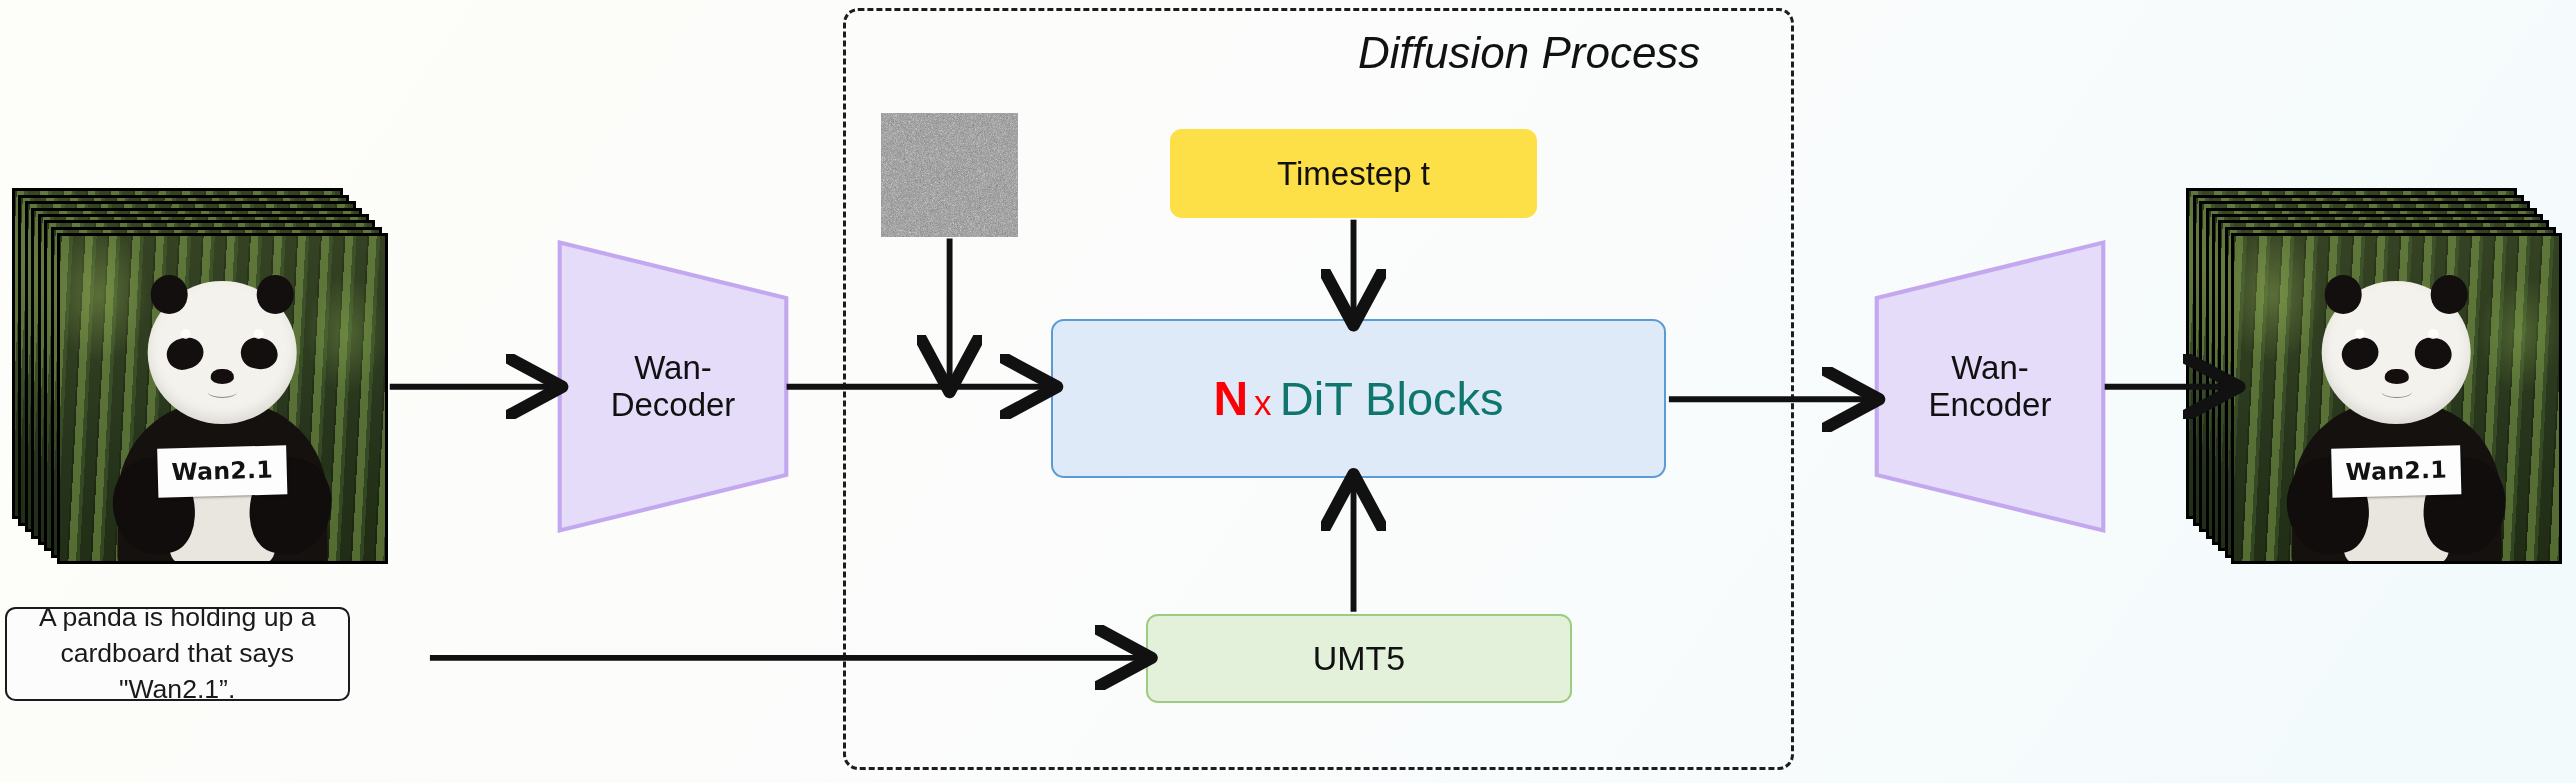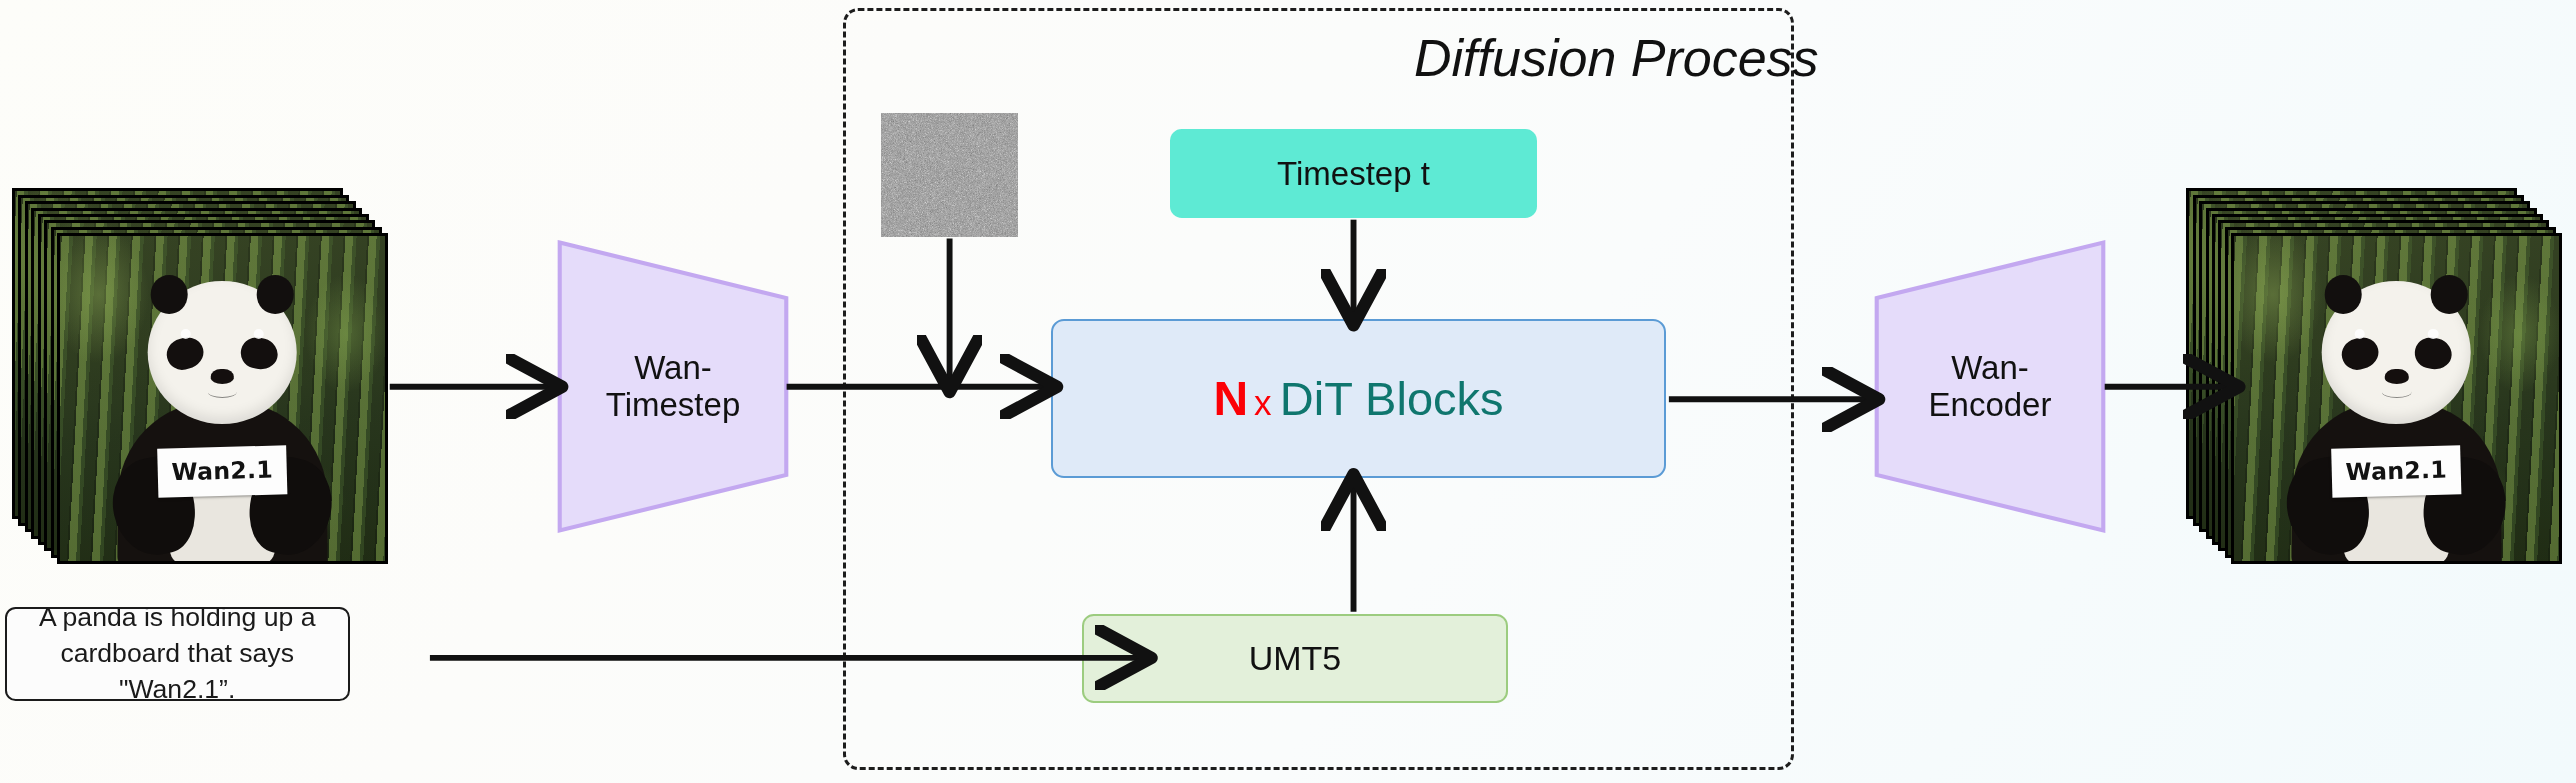--- a/index.html
+++ b/index.html
@@ -85,21 +85,21 @@
     color:#111;line-height:1.12;pointer-events:none;
   }
 
   
   .modbox{
     position:absolute;box-sizing:border-box;border-radius:10.6px;
     display:flex;align-items:center;justify-content:center;text-align:center;
     color:#111;
   }
   .modbox.dit{background:#dfeaf8;border:2.4px solid #5b9bd5;border-radius:13px;}
-  .modbox.timestep{background:#5eead4;border:none;border-radius:11.8px;}
+  .modbox.timestep{background:#fde047;border:none;border-radius:11.8px;}
   .modbox.umt5{background:#e3f0da;border:2.4px solid #9ccc7f;border-radius:11.8px;}
 
   .dit-text{display:flex;align-items:baseline;gap:0;white-space:nowrap;}
   .dit-n{color:#fc0006;font-weight:700;}
   .dit-x{color:#fc0006;font-weight:400;}
   .dit-rest{color:#0f766e;}
 
   
   .noise{position:absolute;background:#8a8a8a;overflow:hidden;}
   .noise svg{display:block;width:100%;height:100%;}
@@ -119,21 +119,21 @@
 
   
   #arrows{position:absolute;inset:0;pointer-events:none;}
 </style>
 </head>
 <body>
 
 <div id="stage">
 
   <div class="diffusion-region" style="left:843px;top:8.3px;width:951px;height:762px;"></div>
-  <div class="diffusion-title" style="left:1414px;top:28px;font-size:52px;">Diffusion Process</div>
+  <div class="diffusion-title" style="left:1358px;top:28px;font-size:44px;">Diffusion Process</div>
 
   <div class="stack" style="left:11.8px;top:188px;width:402px;height:402px;">
     <div class="fr" style="left:0px;  top:0px;   width:331px;height:331px;">
         <div class="photo">
           <div class="bamboo"></div>
         </div>
       </div>
     <div class="fr" style="left:6.5px; top:6.5px;  width:331px;height:331px;">
         <div class="photo">
           <div class="bamboo"></div>
@@ -196,21 +196,21 @@
       <div>cardboard that says "Wan2.1”.</div>
     </div>
   </div>
 
   <div class="trap" style="left:555px;top:239px;width:236px;height:295px;">
     <svg viewBox="0 0 400 500" preserveAspectRatio="none">
       <polygon points="8,6 392,100 392,400 8,494" fill="#e5dcfa" stroke="#c3a8f0" stroke-width="7"></polygon>
     </svg>
     <div class="trap-label" style="font-size:33px;">
       <span>Wan-</span>
-      <span>Timestep</span>
+      <span>Decoder</span>
     </div>
   </div>
 
   <div class="noise" style="left:881px;top:113px;width:137px;height:124px;">
     <svg viewBox="0 0 232 210" preserveAspectRatio="none">
       <defs>
         <filter id="nz" x="0" y="0" width="100%" height="100%">
           <feTurbulence type="fractalNoise" baseFrequency="0.85" numOctaves="4" seed="7" result="t"></feTurbulence>
           <feColorMatrix in="t" type="saturate" values="0"></feColorMatrix>
           <feComponentTransfer>
@@ -230,21 +230,21 @@
   </div>
 
   <div class="modbox dit" style="left:1051px;top:319px;width:615px;height:159px;">
     <div class="dit-text">
       <span class="dit-n" style="font-size:48px;">N</span>
       <span class="dit-x" style="font-size:35px;padding:0 8.3px 0 5.9px;">x</span>
       <span class="dit-rest" style="font-size:47px;">DiT Blocks</span>
     </div>
   </div>
 
-  <div class="modbox umt5" style="left:1082px;top:614px;width:426px;height:89px;font-size:34px;">
+  <div class="modbox umt5" style="left:1146px;top:614px;width:426px;height:89px;font-size:34px;">
     <span>UMT5</span>
   </div>
 
 
   <div class="trap" style="left:1872px;top:239px;width:236px;height:295px;">
     <svg viewBox="0 0 400 500" preserveAspectRatio="none">
       <polygon points="8,100 392,6 392,494 8,400" fill="#e5dcfa" stroke="#c3a8f0" stroke-width="7"></polygon>
     </svg>
     <div class="trap-label" style="font-size:33px;">
       <span>Wan-</span>

